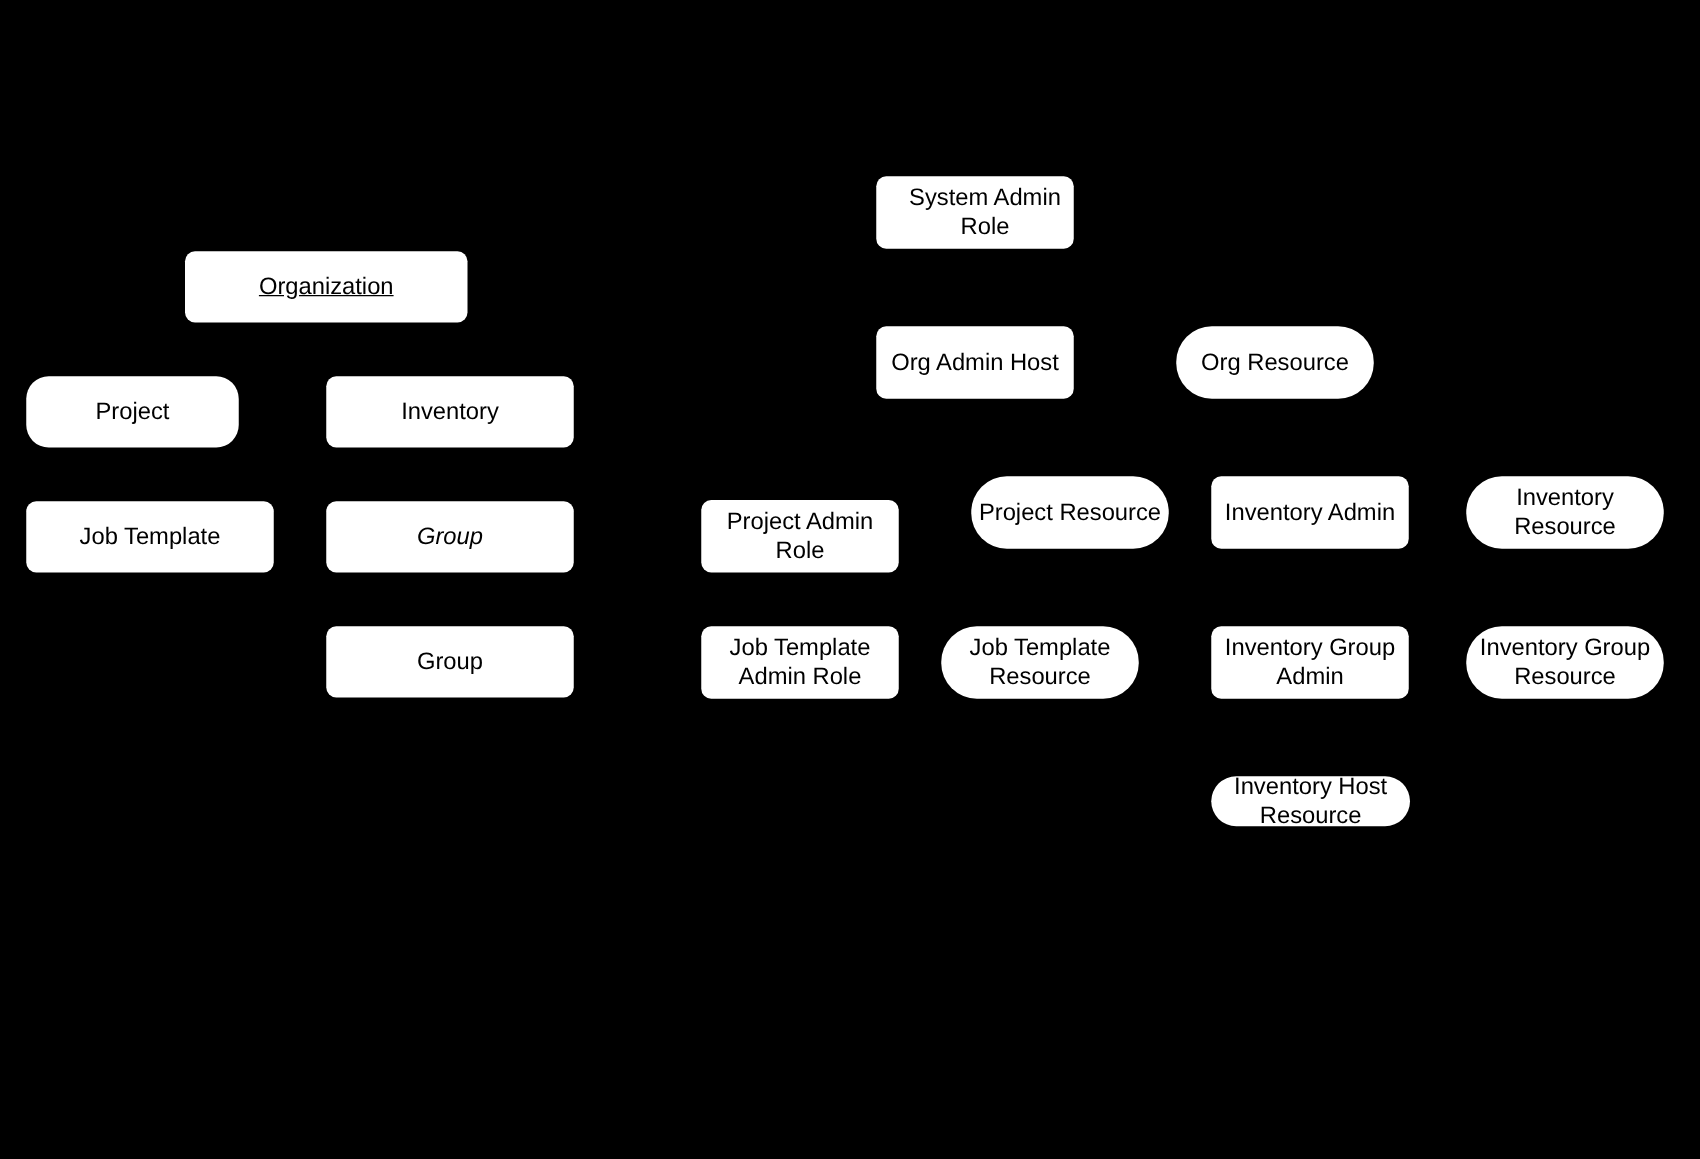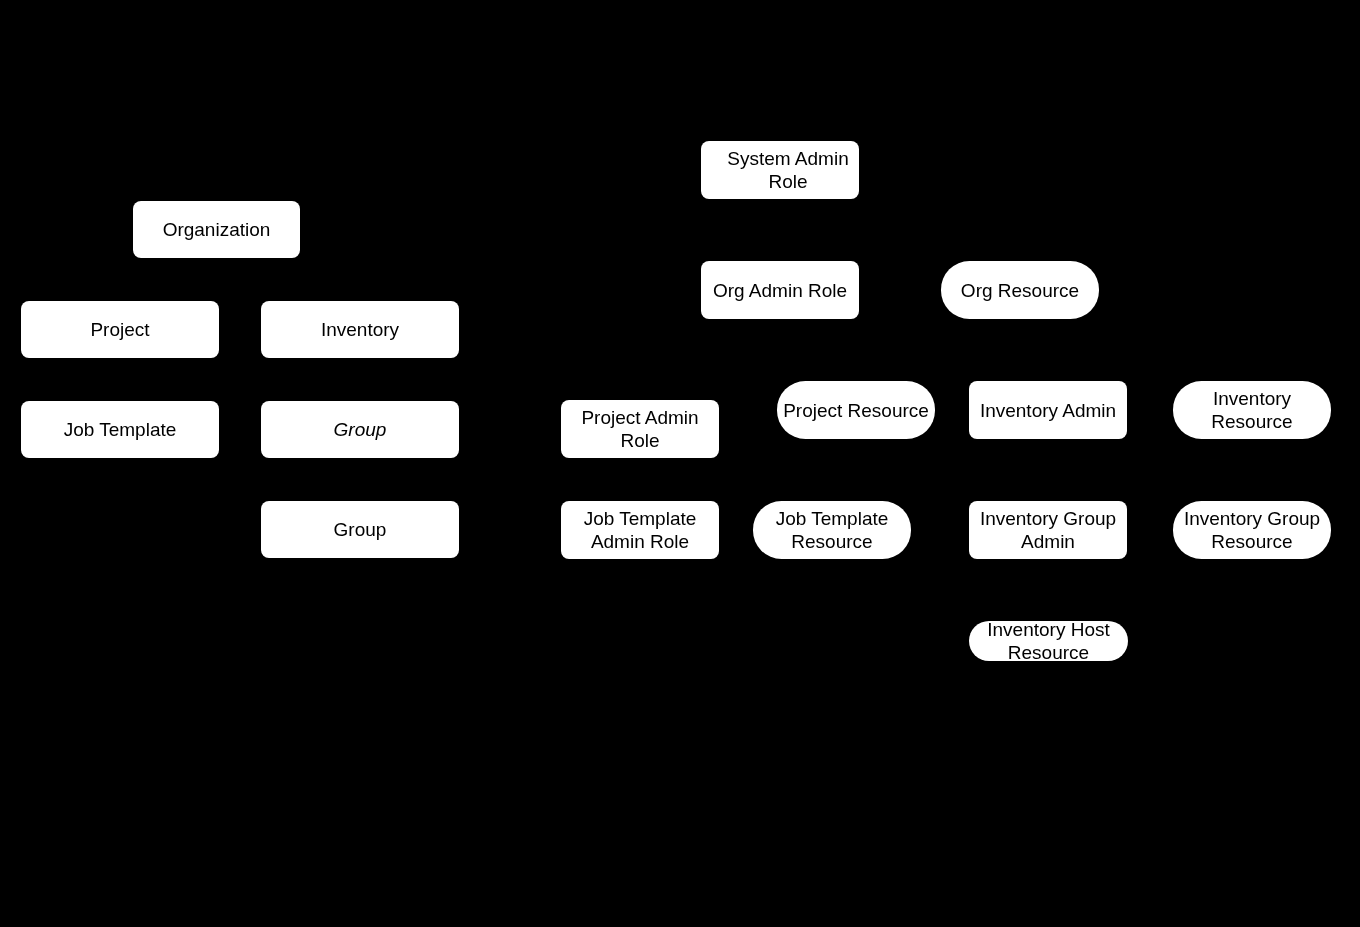--- a/index.html
+++ b/index.html
@@ -34,30 +34,30 @@
     }
     .stadium {
       border-radius: 28.5px;
     }
   </style>
 </head>
 <body>
 
 <div class="canvas">
 
-  <div class="node rect" style="left:133px; top:201px; width:167px; height:57px;">Organization</div>
-  <div class="node rect" style="left:21px;  top:301px; width:198px; height:57px;">Project</div>
+  <div class="node rect" style="left:148px; top:201px; width:226px; height:57px;text-decoration:underline;">Organization</div>
+  <div class="node rect" style="left:21px;  top:301px; width:170px; height:57px;border-radius:18px;">Project</div>
   <div class="node rect" style="left:261px; top:301px; width:198px; height:57px;">Inventory</div>
   <div class="node rect" style="left:21px;  top:401px; width:198px; height:57px;">Job Template</div>
   <div class="node rect" style="left:261px; top:401px; width:198px; height:57px;font-style:italic;">Group</div>
   <div class="node rect" style="left:261px; top:501px; width:198px; height:57px;">Group</div>
 
   <div class="node rect" style="left:701px; top:141px; width:158px; height:58px;padding-left:20px;">System Admin
 Role</div>
-  <div class="node rect" style="left:701px; top:261px; width:158px; height:58px;">Org Admin Role</div>
+  <div class="node rect" style="left:701px; top:261px; width:158px; height:58px;">Org Admin Host</div>
   <div class="node stadium" style="left:941px; top:261px; width:158px; height:58px;">Org Resource</div>
 
   <div class="node rect" style="left:561px; top:400px; width:158px; height:58px;">Project Admin
 Role</div>
   <div class="node stadium" style="left:753px; top:381px; width:158px; height:58px;margin-left:24px;">Project Resource</div>
   <div class="node rect" style="left:969px; top:381px; width:158px; height:58px;">Inventory Admin</div>
   <div class="node stadium" style="left:1173px; top:381px; width:158px; height:58px;">Inventory
 Resource</div>
 
   <div class="node rect" style="left:561px; top:501px; width:158px; height:58px;">Job Template

